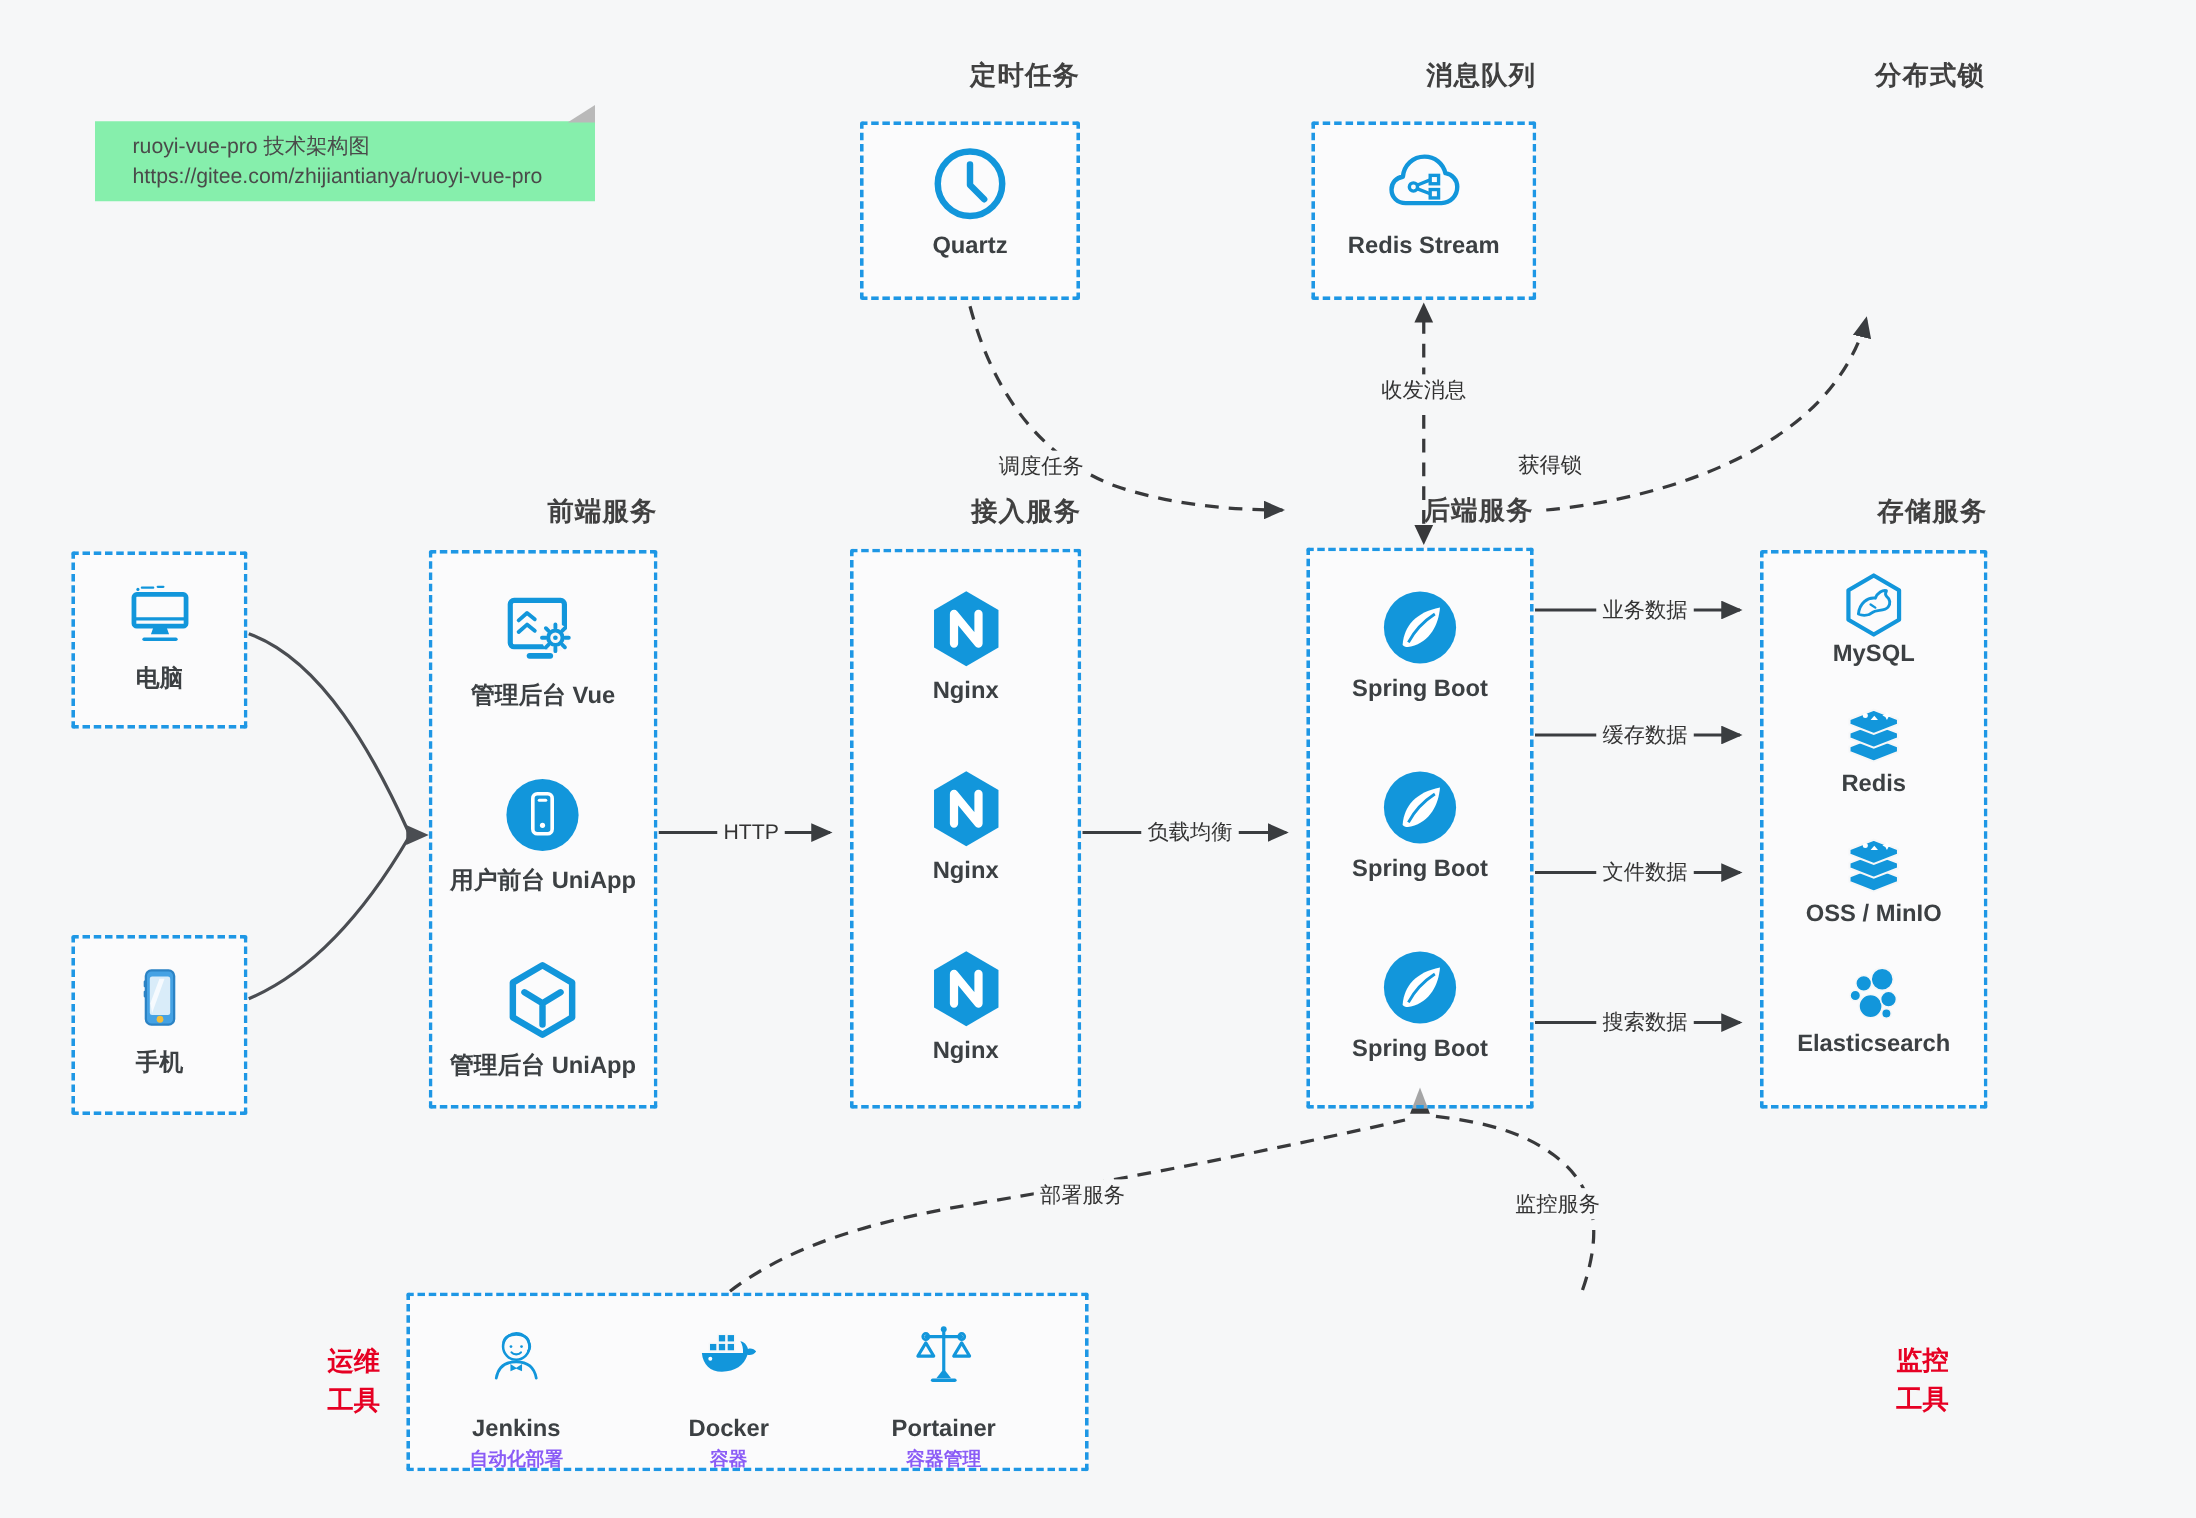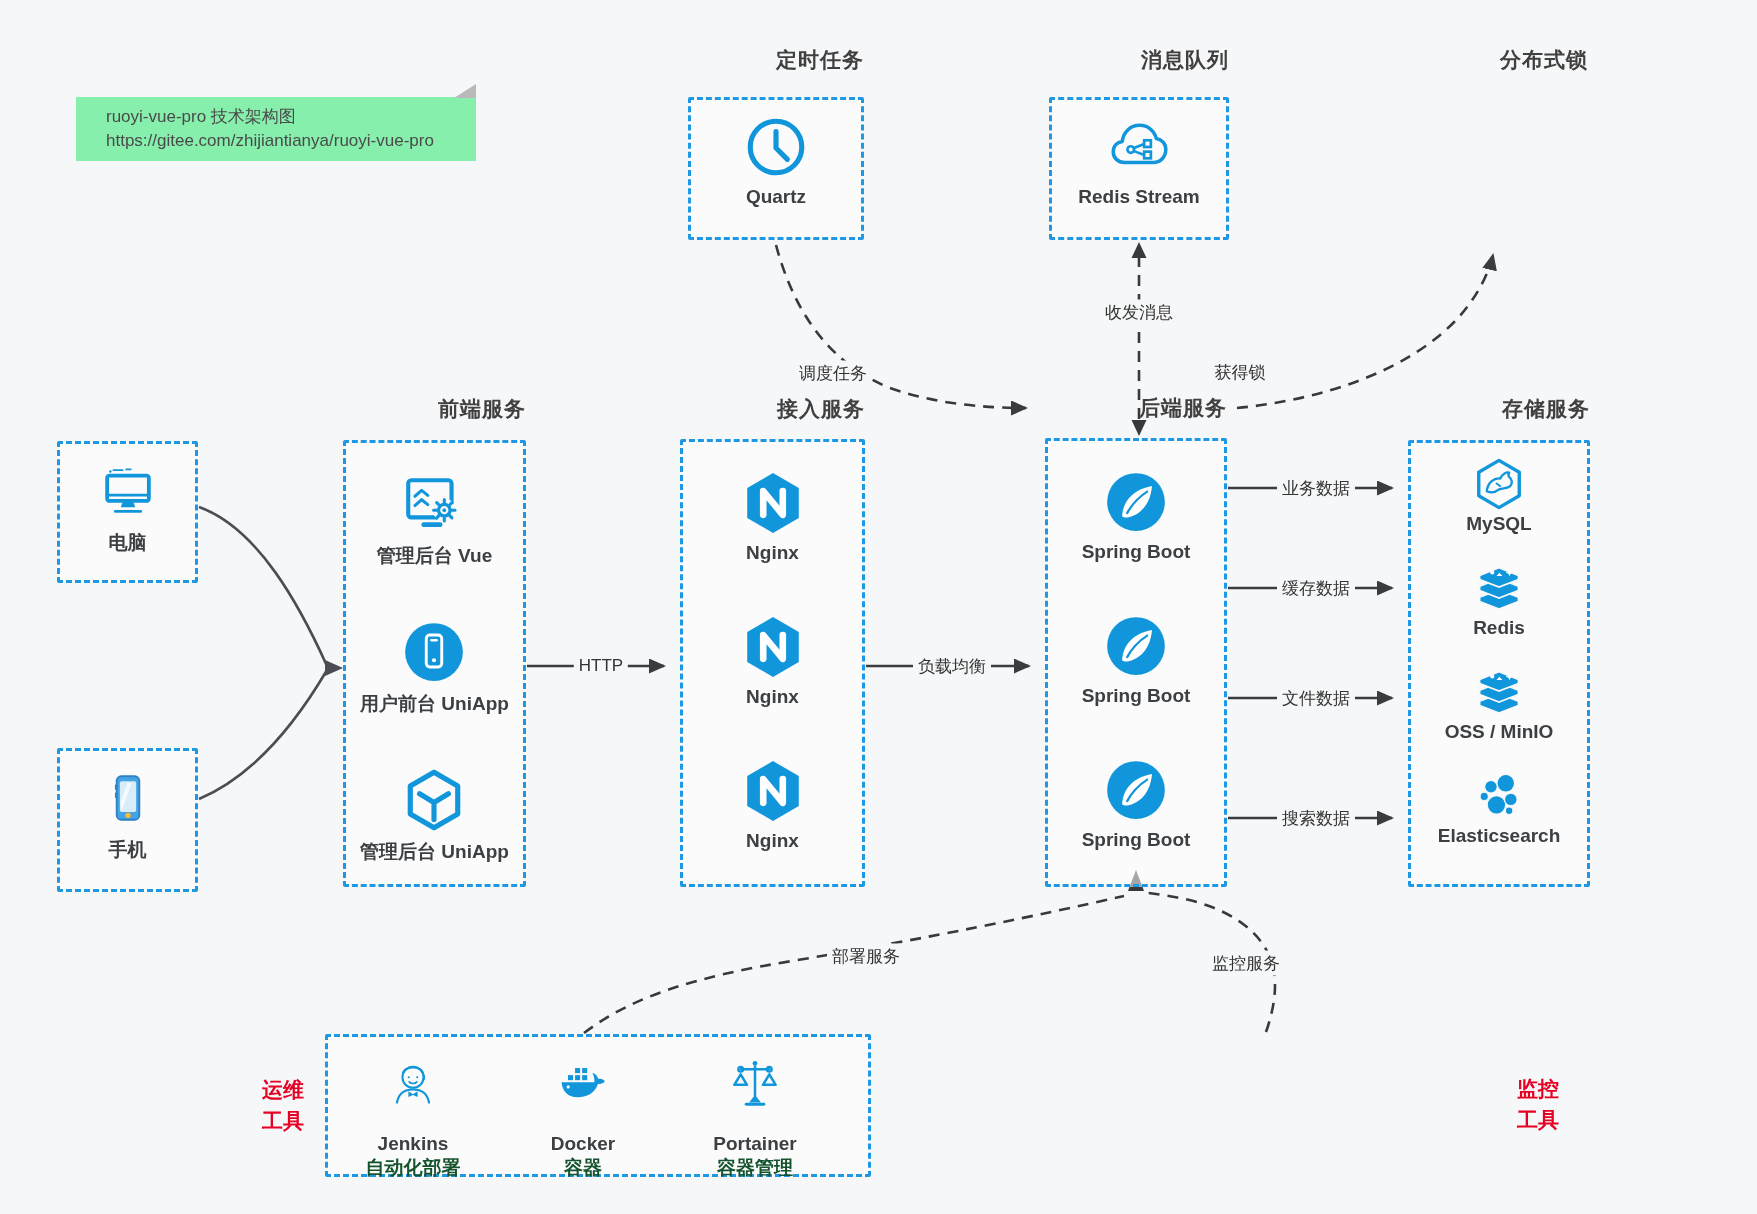--- a/index.html
+++ b/index.html
@@ -7,21 +7,21 @@
   #stage{position:relative;width:1757px;height:1214px;background:#f6f7f8;overflow:hidden;}
   #conn{position:absolute;left:0;top:0;z-index:1;}
   .box{position:absolute;border:3px dashed #1e97e5;border-radius:2px;background:rgba(255,255,255,.55);
        box-sizing:border-box;display:flex;flex-direction:column;align-items:center;z-index:2;font-weight:bold;}
   .col-title{position:absolute;text-align:right;font-size:21px;font-weight:bold;color:#404040;
        letter-spacing:1px;z-index:3;white-space:nowrap;}
   .item{display:flex;flex-direction:column;align-items:center;}
   .item .lbl{font-size:19px;color:#3c4043;margin-top:6px;white-space:nowrap;text-align:center;}
   .hitem{position:absolute;display:flex;flex-direction:column;align-items:center;padding-top:20px;width:170px;}
   .hitem .nm{font-size:19px;color:#3c4043;line-height:25px;margin-top:20px;white-space:nowrap;}
-  .hitem .ds{font-size:19px;color:#14532d;line-height:23px;white-space:nowrap;text-align:right;}
+  .hitem .ds{font-size:15px;color:#8b5cf6;line-height:23px;white-space:nowrap;text-align:right;}
   .edge-label{position:absolute;transform:translate(-50%,-50%);font-size:17px;color:#333;
        background:#f6f7f8;padding:1px 5px;white-space:nowrap;z-index:3;}
   .side-label{position:absolute;font-size:21px;font-weight:bold;color:#e60023;text-align:center;
        line-height:31px;z-index:3;}
   .note{position:absolute;left:55px;top:97px;width:400px;height:64px;background:#86efac;z-index:2;
        padding:8px 0 0 30px;box-sizing:border-box;font-size:17px;color:#4a4a4a;line-height:24px;margin-left:21px;}
   .note .fold{position:absolute;right:0;top:-13px;width:0;height:0;
        border-bottom:14px solid #b9b9b9;border-left:22px solid transparent;}
   svg.i{display:block;}
 </style>

